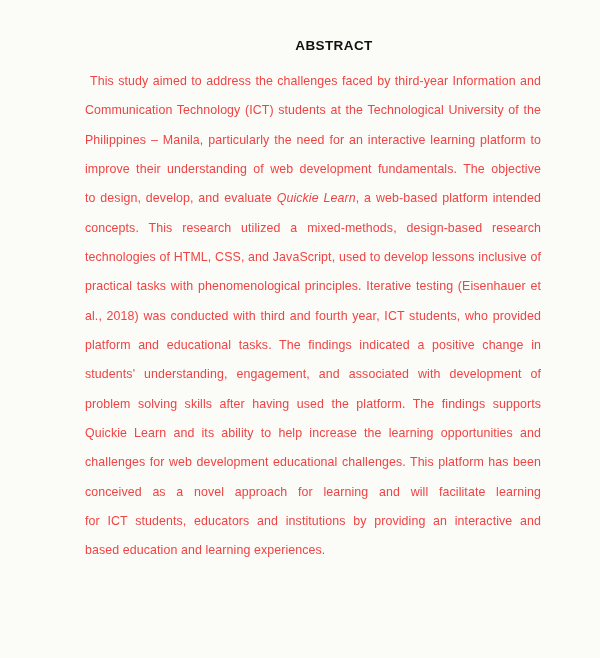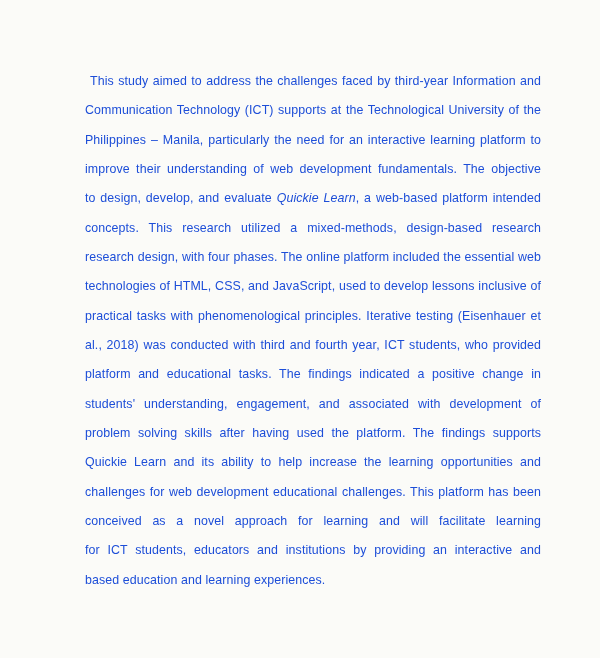--- a/index.html
+++ b/index.html
@@ -23,48 +23,48 @@
     font-size: 13.5px;
     font-weight: 700;
     letter-spacing: 0.4px;
     color: #111111;
     line-height: 15px;
   }
   .para {
     position: absolute;
     top: 67px; left: 85px; width: 456px;
     font-size: 12.4px;
-    color: #1d4ed8;
+    color: #ef4444;
   }
   .line {
     height: 29.33px;
     line-height: 29.33px;
     text-align: justify;
     text-align-last: justify;
     overflow: hidden;
     letter-spacing: 0.1px;
   }
   .line.first { text-indent: 5px; }
   .line.last  { text-align-last: left; }
   .italic { font-style: italic; }
 </style>
 </head>
 <body>
 
 <div class="page">
 
+  <div class="heading">ABSTRACT</div>
 
   <div class="para">
     <div class="line first">This study aimed to address the challenges faced by third-year Information and</div>
-    <div class="line">Communication Technology (ICT) supports at the Technological University of the</div>
+    <div class="line">Communication Technology (ICT) students at the Technological University of the</div>
     <div class="line">Philippines – Manila, particularly the need for an interactive learning platform to</div>
     <div class="line">improve their understanding of web development fundamentals. The objective was</div>
     <div class="line"><span>to design, develop, and evaluate </span><span class="italic">Quickie Learn</span><span>, a web-based platform intended to</span></div>
     <div class="line">concepts. This research utilized a mixed-methods, design-based research</div>
-    <div class="line">research design, with four phases. The online platform included the essential web</div>
     <div class="line">technologies of HTML, CSS, and JavaScript, used to develop lessons inclusive of</div>
     <div class="line">practical tasks with phenomenological principles. Iterative testing (Eisenhauer et</div>
     <div class="line">al., 2018) was conducted with third and fourth year, ICT students, who provided</div>
     <div class="line">platform and educational tasks. The findings indicated a positive change in</div>
     <div class="line">students' understanding, engagement, and associated with development of</div>
     <div class="line">problem solving skills after having used the platform. The findings supports</div>
     <div class="line">Quickie Learn and its ability to help increase the learning opportunities and</div>
     <div class="line">challenges for web development educational challenges. This platform has been</div>
     <div class="line">conceived as a novel approach for learning and will facilitate learning opportunities</div>
     <div class="line">for ICT students, educators and institutions by providing an interactive and needs-</div>

